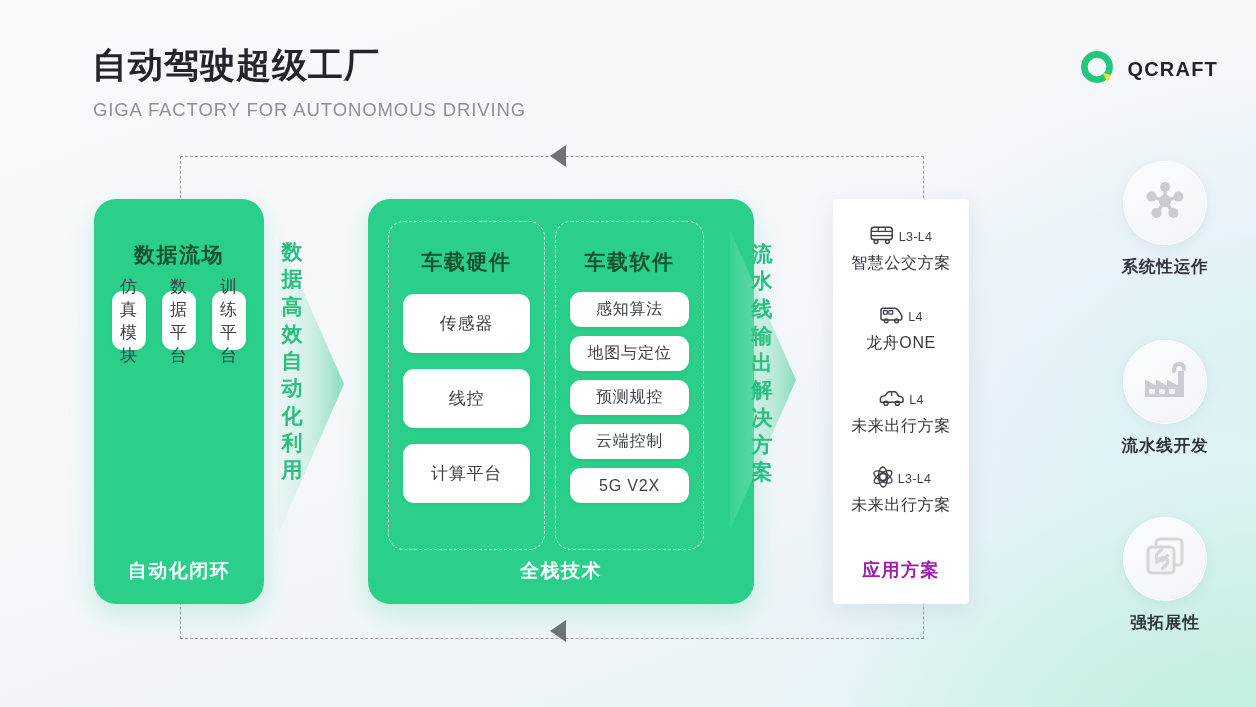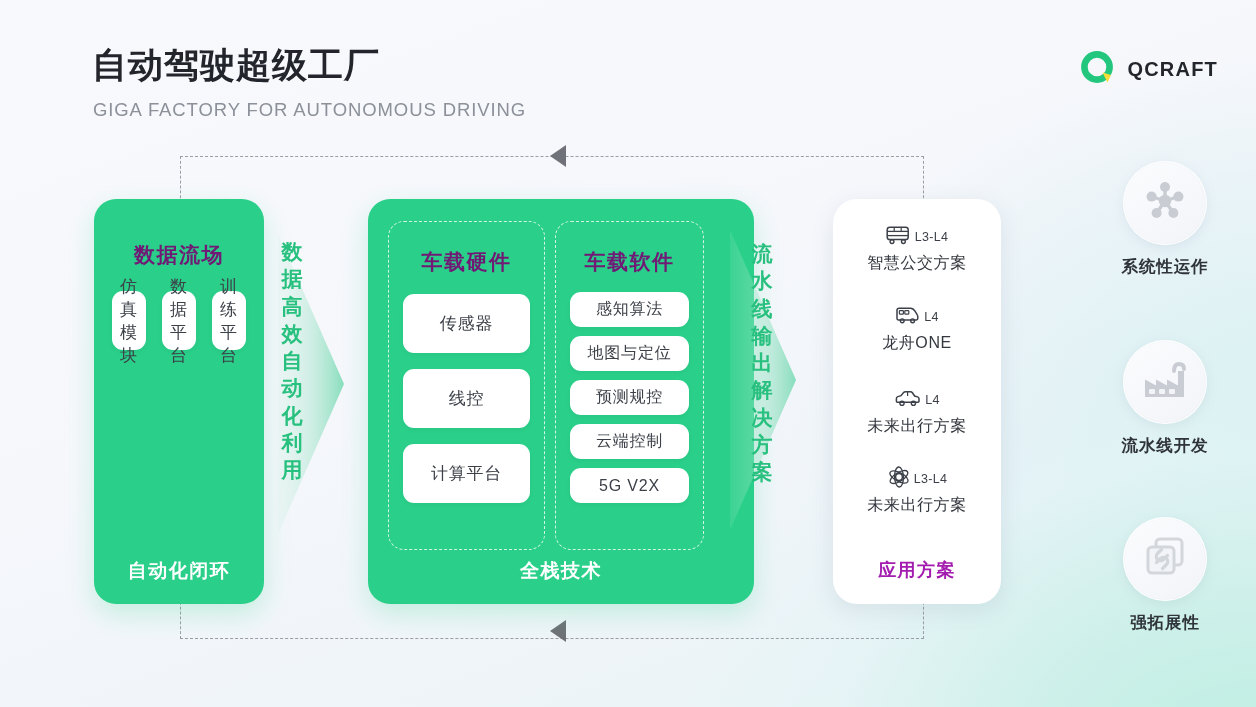--- a/index.html
+++ b/index.html
@@ -32,21 +32,21 @@
 
   
   .panel-green{
     position:absolute;background:#2ad08a;border-radius:22px;
     box-shadow:0 10px 26px rgba(42,208,138,0.22);
   }
   .panel-a{left:62px;top:199px;width:170px;height:405px;}
   .panel-b{left:336px;top:199px;width:354px;height:405px;padding-left:32px;}
 
   .panel-head{
-    color:#701a75;font-size:21px;font-weight:bold;text-align:center;letter-spacing:1.5px;
+    color:#14532d;font-size:21px;font-weight:bold;text-align:center;letter-spacing:1.5px;
   }
   .panel-foot{
     position:absolute;left:0;right:0;bottom:20px;color:#ffffff;font-size:19px;
     font-weight:bold;text-align:center;letter-spacing:1.5px;
   }
   .pill{
     background:#ffffff;border-radius:11px;color:#3c4048;text-align:center;
     display:flex;align-items:center;justify-content:center;letter-spacing:0.8px;
     box-shadow:0 2px 5px rgba(0,0,0,0.05);
   }
@@ -78,22 +78,22 @@
   .vtext{
     position:absolute;width:34px;color:#27c07e;font-size:21px;font-weight:bold;
     line-height:1.30;text-align:center;letter-spacing:0;
   }
   .vtext span{display:block;}
   .vtext-a{left:243px;top:238px;}
   .vtext-b{left:713px;top:240px;}
 
   
   .card{
-    position:absolute;left:801px;top:199px;width:168px;height:405px;background:#ffffff;
-    border-radius:24px;box-shadow:0 6px 22px rgba(90,110,130,0.13);
+    position:absolute;left:801px;top:199px;width:136px;height:405px;background:#ffffff;
+    border-radius:4px;box-shadow:0 6px 22px rgba(90,110,130,0.13);
   }
   .sol{position:absolute;left:0;right:0;text-align:center;}
   .sol-icon-row{display:flex;align-items:center;justify-content:center;gap:3px;height:24px;}
   .sol-level{font-size:12.5px;color:#3c4048;letter-spacing:0.3px;}
   .sol-label{margin-top:4px;font-size:16px;color:#34383f;letter-spacing:0.6px;}
   .card-foot{position:absolute;left:0;right:0;bottom:22px;text-align:center;font-size:18px;font-weight:bold;color:#a21caf;letter-spacing:1.4px;}
 
   
   .feat{position:absolute;width:148px;text-align:center;}
   .feat-circle{

